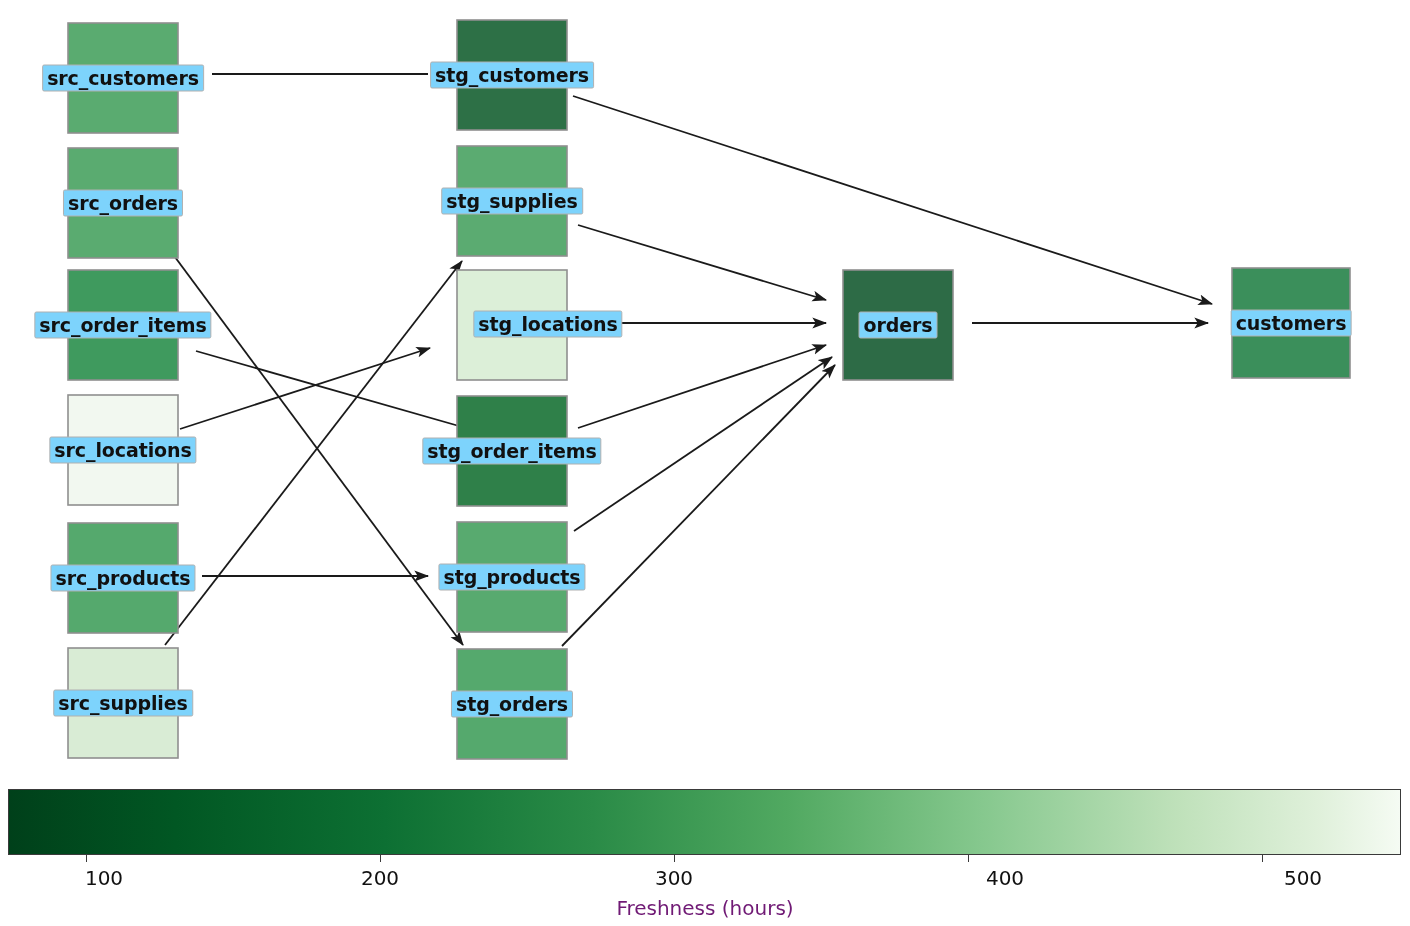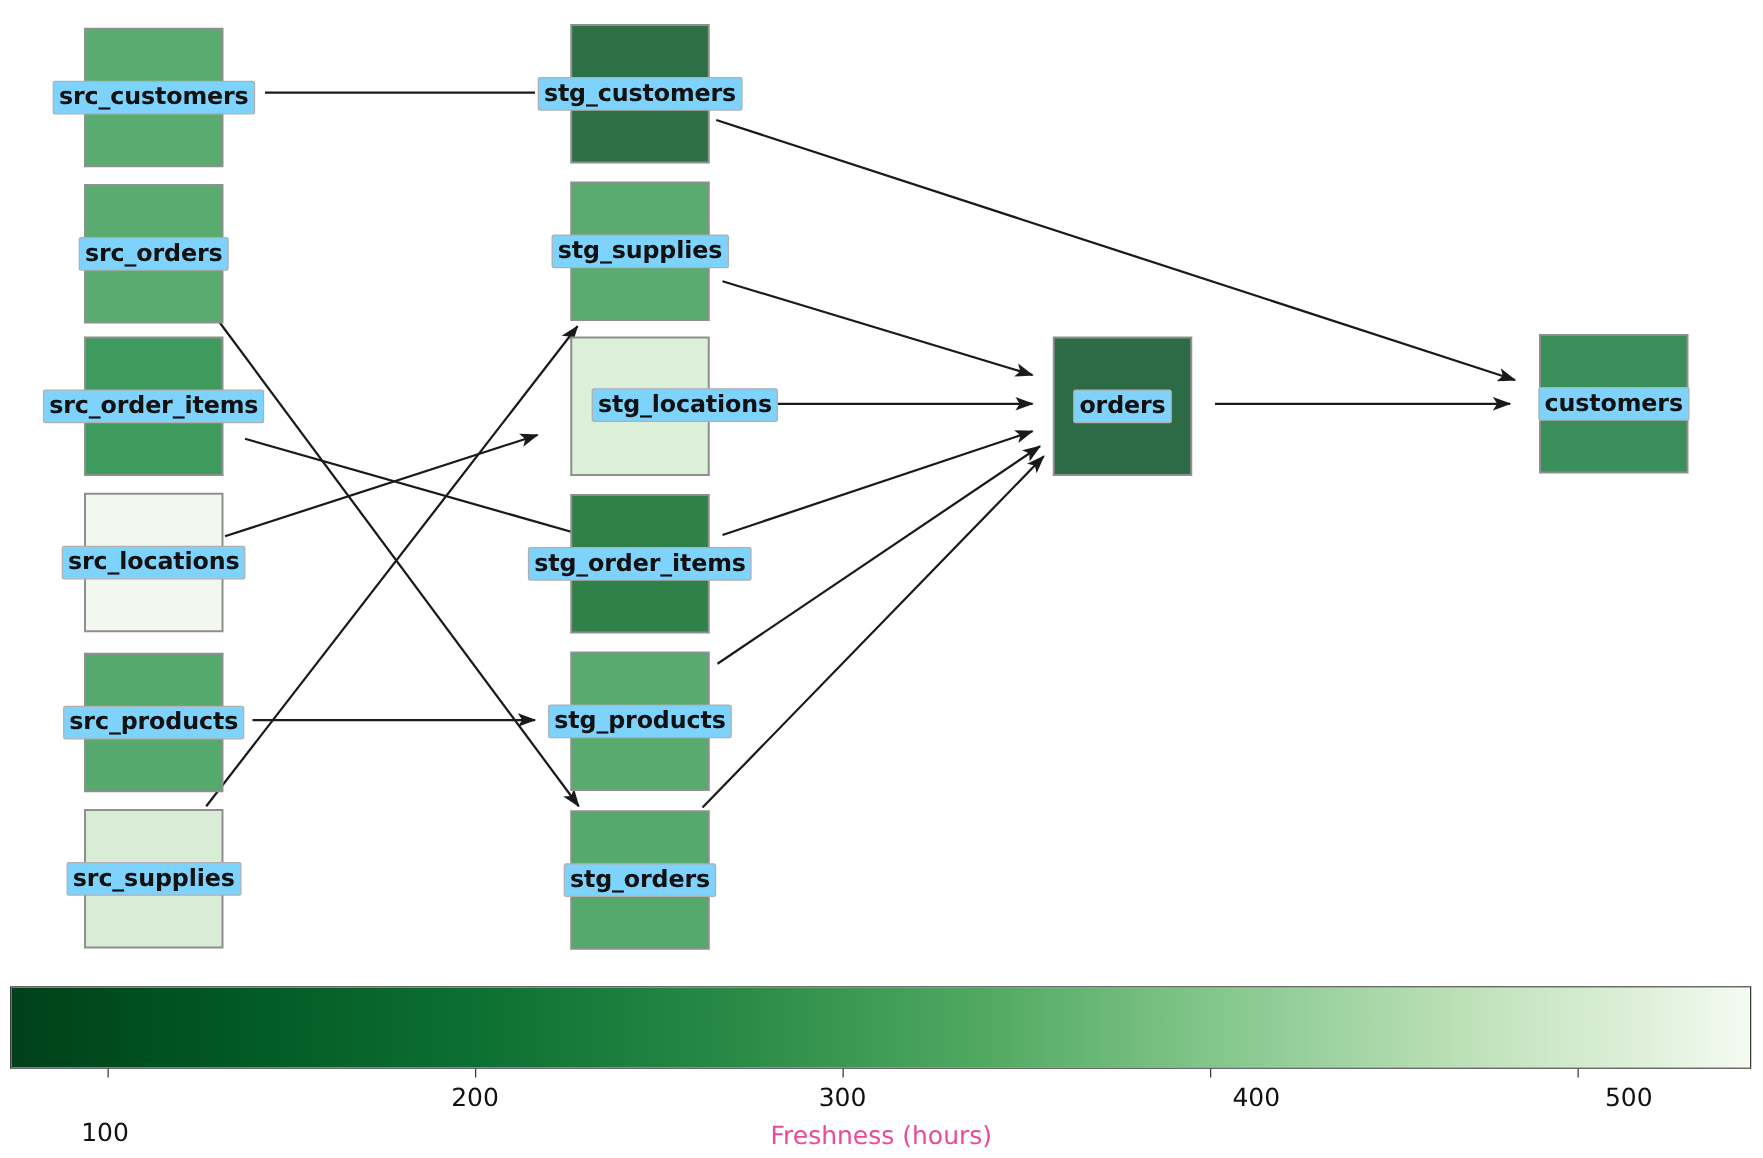--- a/index.html
+++ b/index.html
@@ -80,21 +80,21 @@
     color: #111111;
   }
   .cbar-title {
     position: absolute;
     top: 896px;
     left: 0;
     width: 1410px;
     text-align: center;
     font-family: "DejaVu Sans", sans-serif;
     font-size: 20px;
-    color: #ec4899;
+    color: #701a75;
   }
 </style>
 </head>
 <body>
 
 <div id="stage">
 
   <svg id="graph" viewBox="0 0 1410 926" preserveAspectRatio="none">
     <defs>
       <marker id="arrowhead" markerWidth="9" markerHeight="9" refX="7.6" refY="3.2" orient="auto" markerUnits="strokeWidth">
@@ -162,21 +162,21 @@
       <div class="node-label" style="left: 1291px; top: 323px;">customers</div>
     </div>
 
   <div class="cbar-wrap">
     <svg class="cbar-grad" viewBox="0 0 100 10" preserveAspectRatio="none">
       <rect x="0" y="0" width="100" height="10" fill="url(#freshgrad)"></rect>
     </svg>
   </div>
   <div id="cbar-ticks-layer">
       <div class="cbar-tick" style="left: 86px;"></div>
-      <div class="cbar-ticklabel" style="left: 84px; margin-top: 28px;">100</div>
+      <div class="cbar-ticklabel" style="left: 104px;">100</div>
       <div class="cbar-tick" style="left: 380px;"></div>
       <div class="cbar-ticklabel" style="left: 380px;">200</div>
       <div class="cbar-tick" style="left: 674px;"></div>
       <div class="cbar-ticklabel" style="left: 674px; text-align: center;">300</div>
       <div class="cbar-tick" style="left: 968px;"></div>
       <div class="cbar-ticklabel" style="left: 1005px;">400</div>
       <div class="cbar-tick" style="left: 1262px;"></div>
       <div class="cbar-ticklabel" style="left: 1262px; margin-left: 41px;">500</div>
     </div>
   <div class="cbar-title">Freshness (hours)</div>

